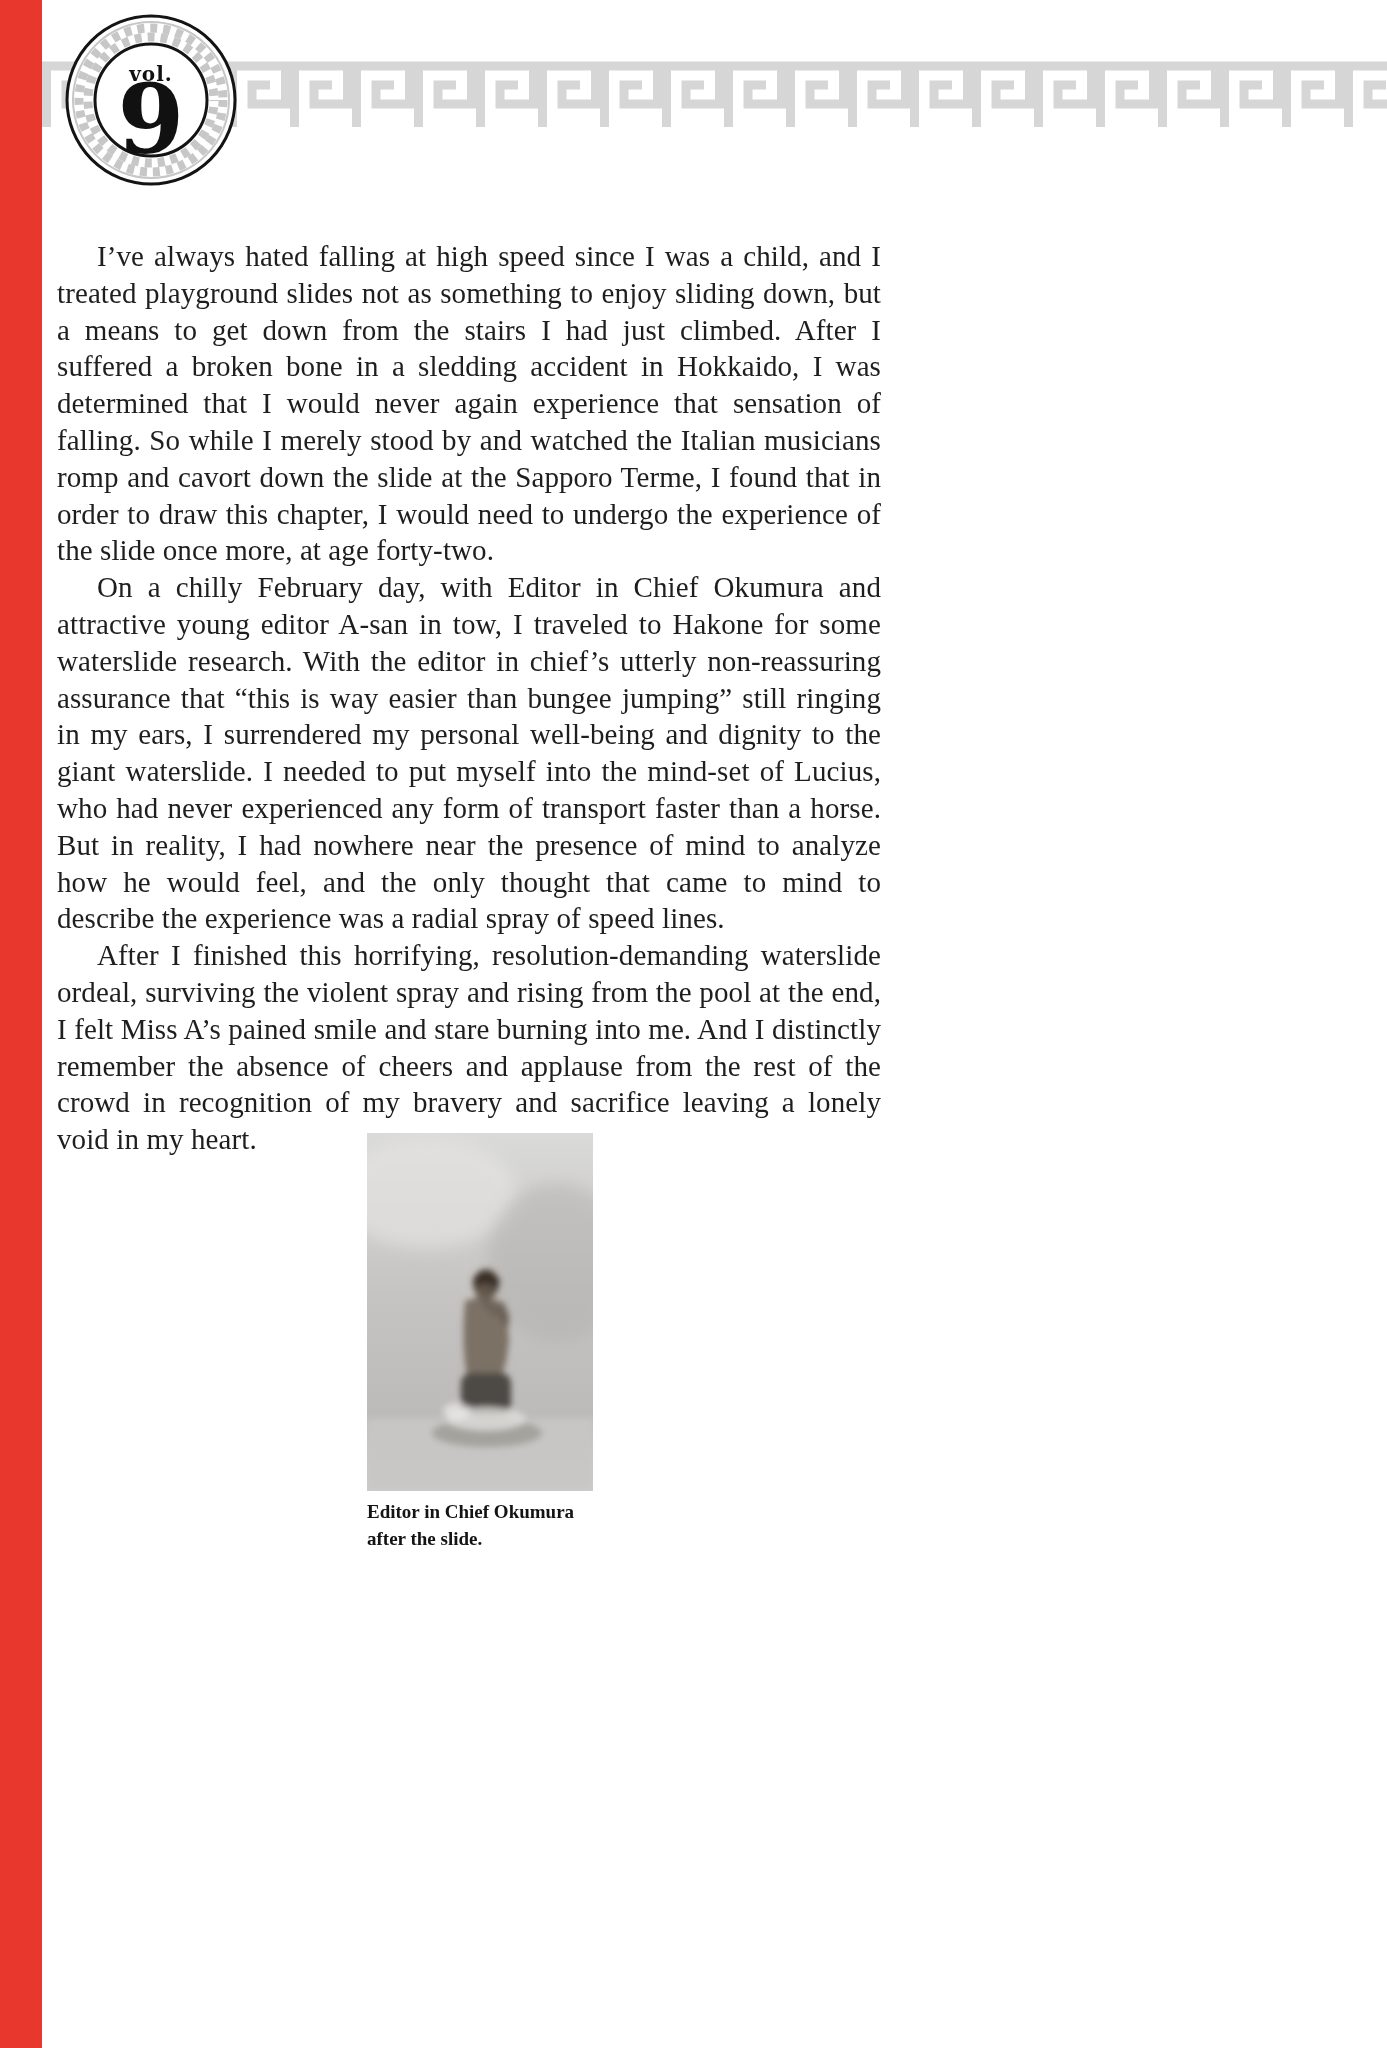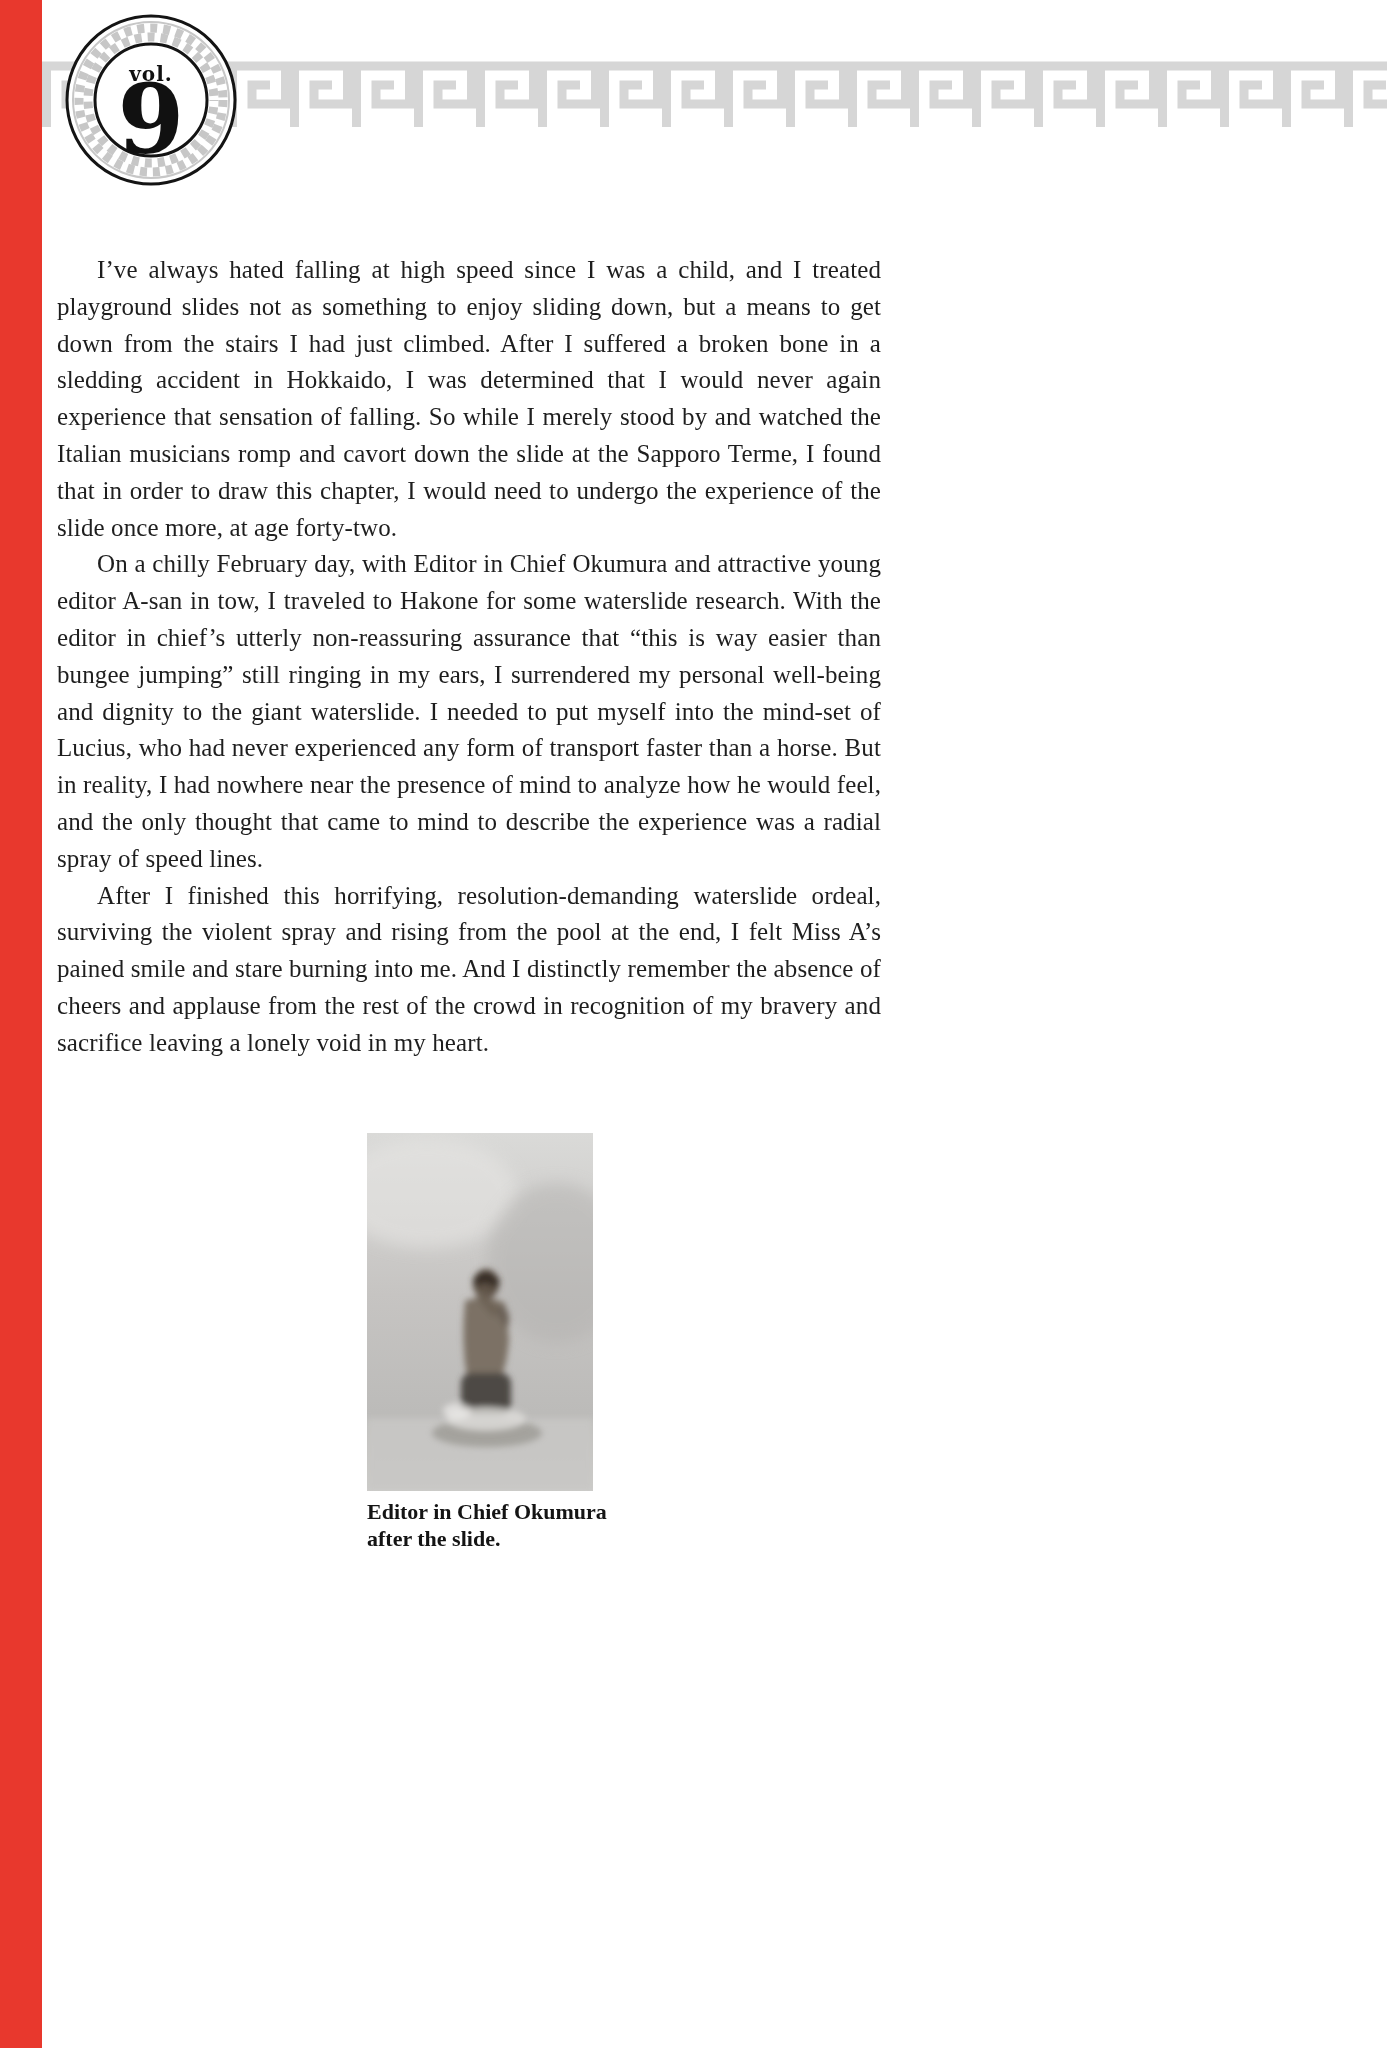--- a/index.html
+++ b/index.html
@@ -57,24 +57,24 @@
   }
   .vol-number-text {
     font-size: 96px;
     font-weight: 700;
   }
 
   
   .body-text {
     position: absolute;
     left: 57px;
-    top: 252px;
+    top: 238px;
     width: 824px;
     z-index: 2;
-    font-size: 25px;
+    font-size: 29px;
     line-height: 36.8px;
     text-align: justify;
     letter-spacing: 0.1px;
   }
   .body-text p {
     margin: 0;
     text-indent: 40px;
   }
 
   
@@ -87,21 +87,21 @@
     z-index: 2;
     overflow: hidden;
   }
 
   .photo-caption {
     position: absolute;
     left: 367px;
     top: 1498px;
     width: 250px;
     z-index: 2;
-    font-size: 22px;
+    font-size: 19px;
     font-weight: 700;
     line-height: 27px;
     color: #141414;
   }
 </style>
 </head>
 <body>
 
 <div class="red-bar"></div>
 

